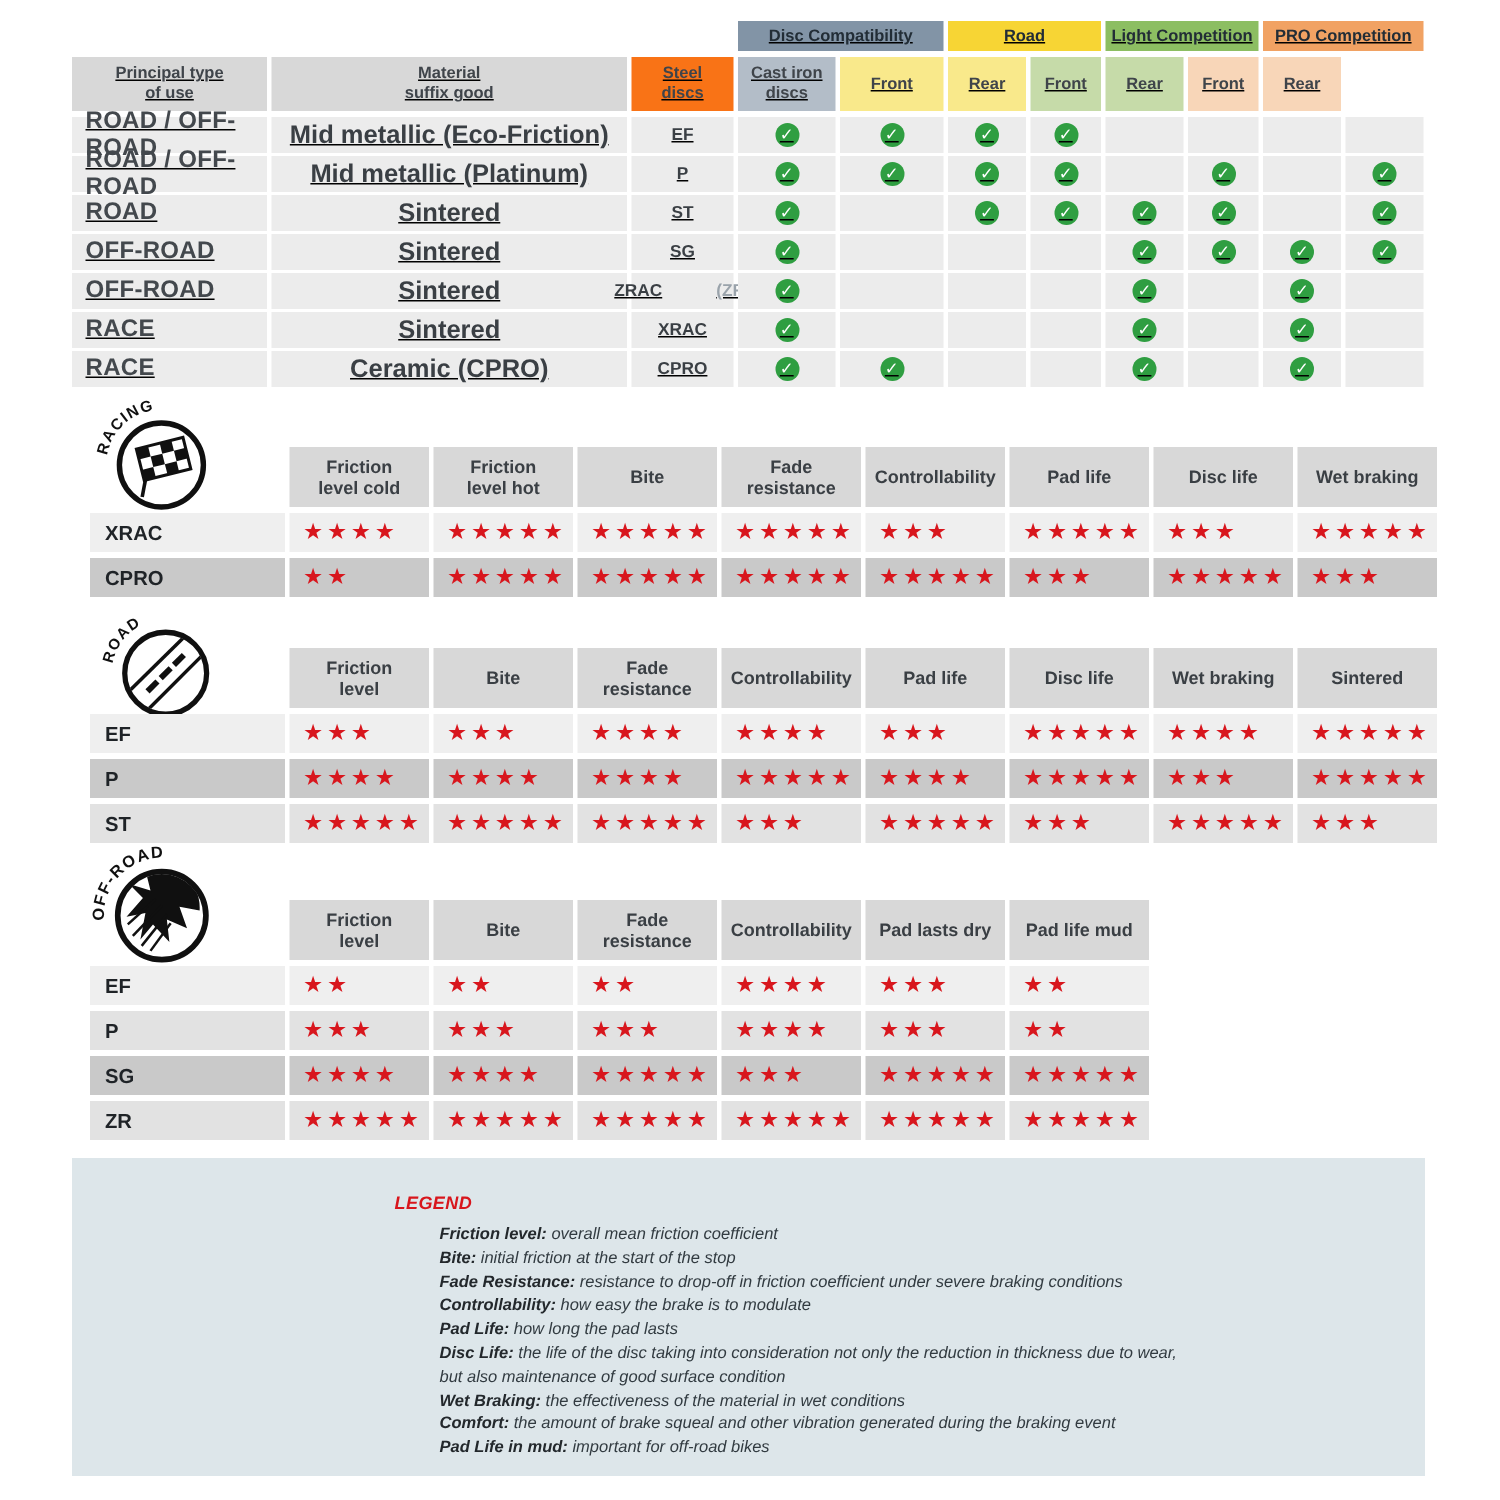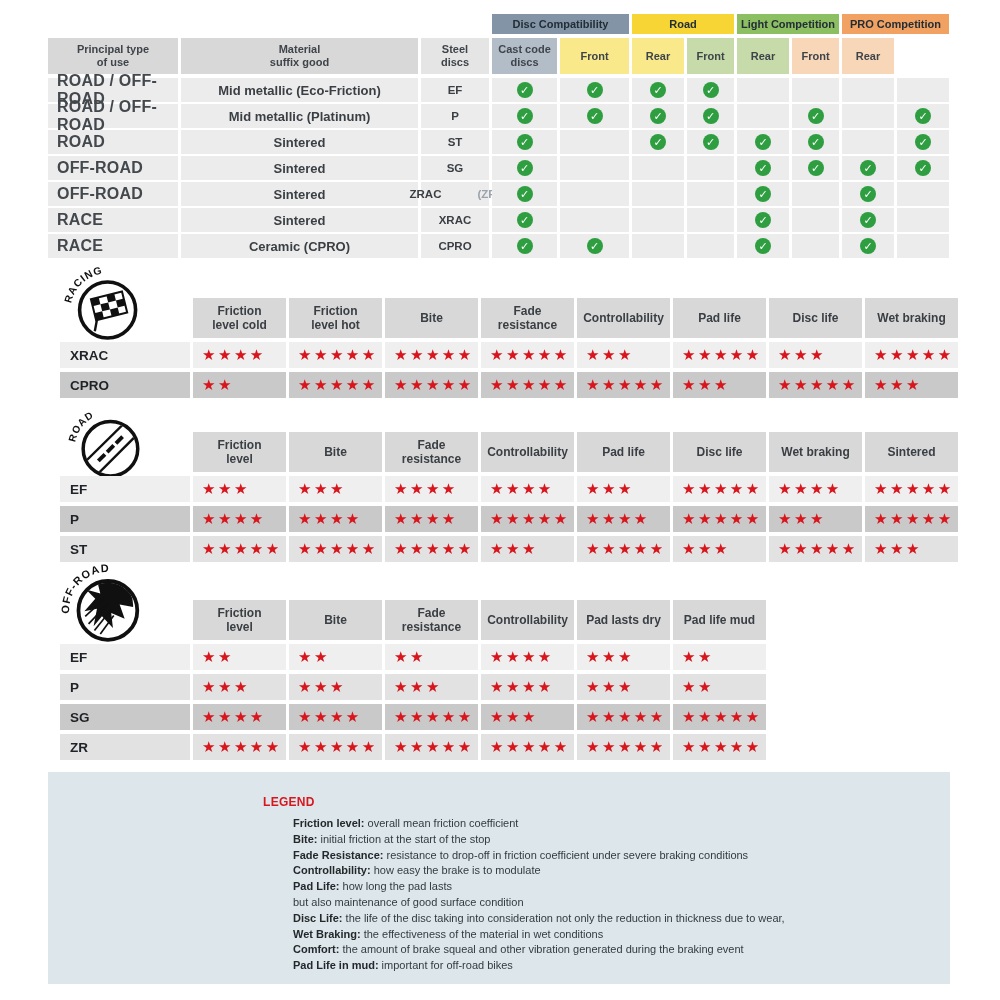--- a/index.html
+++ b/index.html
@@ -5,32 +5,32 @@
   html,body{margin:0;padding:0;}
   body{
     width:1000px;height:1000px;background:#ffffff;position:relative;
     font-family:"Liberation Sans","DejaVu Sans",sans-serif;
     -webkit-font-smoothing:antialiased;
   }
   svg{overflow:visible;display:block;}
 
   
   .compat{position:absolute;left:48px;top:14px;width:902px;}
-  .trow{display:grid;grid-template-columns:130px 237px 68px 65px 69px 52px 47px 52px 47px 52px 52px;column-gap:3px;}
+  .trow{display:grid;grid-template-columns:130px 237px 68px 65px 69px 52px 47px 52px 47px 52px 52px;column-gap:3px;text-decoration:underline;}
   .band{margin-bottom:4px;}
   .band .spacer{height:20px;}
   .band-cell{grid-column:span 2;height:20px;display:flex;align-items:center;justify-content:center;
     font-size:11px;font-weight:bold;color:#222d36;}
   .heads{margin-bottom:4px;}
   .hcell{height:36px;background:var(--header-gray,#d8d8d8);display:flex;align-items:center;justify-content:center;
     text-align:center;font-size:11px;font-weight:bold;color:#3f444a;white-space:pre-line;line-height:1.18;}
   .drow{margin-bottom:2px;}
   .dcell{height:24px;background:var(--row-gray,#ececec);display:flex;align-items:center;justify-content:center;color:#43484d;}
   .dcell.use{justify-content:flex-start;padding-left:9px;font-size:16px;font-weight:600;letter-spacing:.2px;box-sizing:border-box;}
-  .dcell.tech{font-size:13px;font-weight:bold;color:#3a3f44;}
+  .dcell.tech{font-size:17px;font-weight:bold;color:#3a3f44;}
   .dcell.code{font-size:11.5px;font-weight:bold;color:#3a3f44;}
   .code-note{color:#9aa3ab;font-weight:bold;margin-left:4px;padding-left:32px;}
   .check{display:inline-flex;width:16px;height:16px;border-radius:50%;background:var(--check-green,#2f9e41);
     color:#fff;font-size:11px;font-weight:bold;align-items:center;justify-content:center;line-height:1;}
 
   
   .rt{position:absolute;left:60px;display:grid;column-gap:3px;row-gap:4px;}
   .rt[data-table="1"]{top:298px;}
   .rt[data-table="2"]{top:432px;}
   .rt[data-table="3"]{top:600px;}
@@ -45,21 +45,21 @@
   .dark{background:var(--row-dark,#c9c9c9);}
 
   .sec-icon{position:absolute;}
   .sec-icon.racing{left:62px;top:262px;width:80px;height:80px;}
   .sec-icon.road{left:66px;top:402px;width:78px;height:78px;}
   .sec-icon.offroad{left:60px;top:560px;width:84px;height:84px;}
   .arc-label{font-size:13px;font-weight:bold;letter-spacing:1.2px;fill:#101010;}
 
   
   .legend{position:absolute;left:48px;top:772px;width:902px;height:212px;background:var(--legend-bg,#dde6ea);box-sizing:border-box;}
-  .legend-inner{margin:23px 0 0 215px;}
+  .legend-inner{margin:23px 0 0 215px;font-style:italic;}
   .legend-title{margin:0 0 7px 0;font-size:12px;font-weight:bold;color:var(--star-red,#d8161d);letter-spacing:.3px;}
   .lline{font-size:11px;line-height:15.8px;color:#323b41;padding-left:30px;}
   .lterm{color:#23282c;}
 </style>
 </head>
 <body>
 
 <div class="page">
 
   <section class="compat">
@@ -70,23 +70,23 @@
         <div class="band-cell" style="background: rgb(130, 148, 166);">Disc Compatibility</div>
         <div class="band-cell" style="background: rgb(247, 213, 52);">Road</div>
         <div class="band-cell" style="background: rgb(140, 190, 98);">Light Competition</div>
         <div class="band-cell" style="background: rgb(241, 162, 99);">PRO Competition</div>
       </div>
       <div class="trow heads">
         <div class="hcell">Principal type
 of use</div>
         <div class="hcell">Material
 suffix good</div>
-        <div class="hcell" style="background: #e5e5e5;">Steel
+        <div class="hcell" style="background: #f97316;">Steel
 discs</div>
-        <div class="hcell" style="background: rgb(179, 189, 200);">Cast code
+        <div class="hcell" style="background: rgb(179, 189, 200);">Cast iron
 discs</div>
         <div class="hcell" style="background: rgb(249, 233, 139);">Front</div>
         <div class="hcell" style="background: rgb(249, 233, 139);">Rear</div>
         <div class="hcell" style="background: rgb(198, 219, 169);">Front</div>
         <div class="hcell" style="background: rgb(198, 219, 169);">Rear</div>
         <div class="hcell" style="background: rgb(248, 214, 184);">Front</div>
         <div class="hcell" style="background: rgb(248, 214, 184);">Rear</div>
       </div>
       <div class="trow drow">
         <div class="dcell use">ROAD / OFF-ROAD</div>
@@ -428,22 +428,22 @@
 
   <section class="legend">
     <div class="legend-inner">
       <h3 class="legend-title">LEGEND</h3>
       <div>
           <div class="lline"><b class="lterm">Friction level:</b> overall mean friction coefficient</div>
           <div class="lline"><b class="lterm">Bite:</b> initial friction at the start of the stop</div>
           <div class="lline"><b class="lterm">Fade Resistance:</b> resistance to drop-off in friction coefficient under severe braking conditions</div>
           <div class="lline"><b class="lterm">Controllability:</b> how easy the brake is to modulate</div>
           <div class="lline"><b class="lterm">Pad Life:</b> how long the pad lasts</div>
+          <div class="lline"><b class="lterm">Disc Life:</b> the life of the disc taking into consideration not only the reduction in thickness due to wear,</div>
           <div class="lline">but also maintenance of good surface condition</div>
-          <div class="lline"><b class="lterm">Disc Life:</b> the life of the disc taking into consideration not only the reduction in thickness due to wear,</div>
           <div class="lline"><b class="lterm">Wet Braking:</b> the effectiveness of the material in wet conditions</div>
           <div class="lline"><b class="lterm">Comfort:</b> the amount of brake squeal and other vibration generated during the braking event</div>
           <div class="lline"><b class="lterm">Pad Life in mud:</b> important for off-road bikes</div>
         </div>
     </div>
   </section>
 
 </div>
 
 </body></html>

